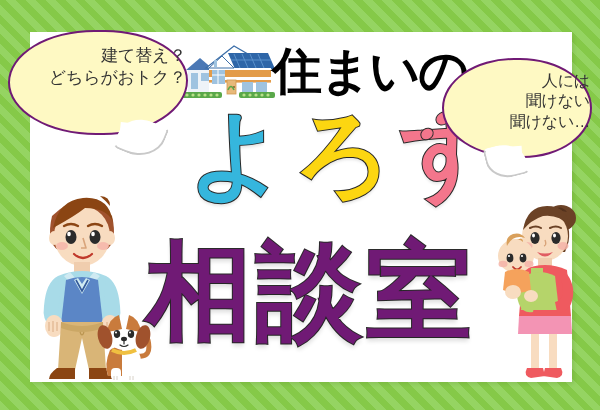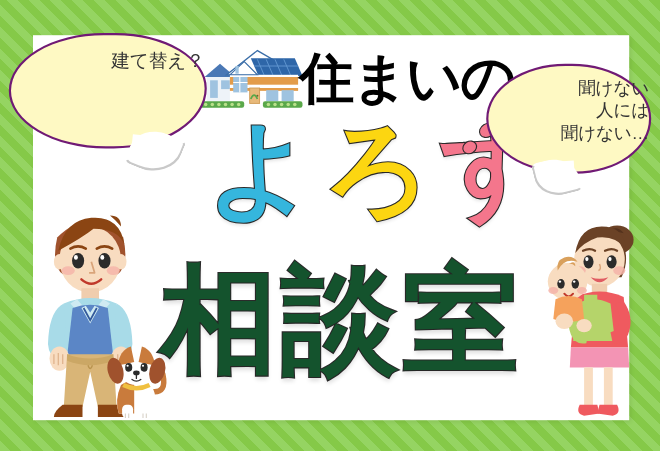--- a/index.html
+++ b/index.html
@@ -113,21 +113,21 @@
   .ch-ro{color:#fcd611;}
   .ch-su{color:#f4768c;}
 
   
   .soudan{
     position:absolute;left:146px;top:238px;
     font-size:106px;line-height:1;
     font-weight:bold;
     letter-spacing:4px;
     white-space:nowrap;
-    color:#14532d;
+    color:#701a75;
     -webkit-text-stroke:2px #2b2b2b;
     paint-order:stroke fill;
     text-shadow:0 4px 4px rgba(0,0,0,.13);
   }
 
   
   .sparkle{position:absolute;background:#f4768c;border:1.5px solid #2b2b2b;border-radius:50%;}
   .sp1{left:435px;top:112px;width:14px;height:11px;transform:rotate(-32deg);}
   .sp2{left:420px;top:128px;width:12px;height:10px;transform:rotate(-32deg);}
 
@@ -205,27 +205,28 @@
 
   <div class="yorosu"><span class="ch-yo">よ</span><span class="ch-ro">ろ</span><span class="ch-su">す</span></div>
 
   <div class="sparkle sp1"></div>
   <div class="sparkle sp2"></div>
 
   <div class="soudan">相談室</div>
 
   <div class="bubble bubble-left">
     <span class="bubble-line">建て替え？</span>
+    <span class="bubble-line">どちらがおトク？</span>
     <div class="tail"></div>
     <div class="tail-mask"></div>
   </div>
 
   <div class="bubble bubble-right">
+    <span class="bubble-line">人には</span>
     <span class="bubble-line">聞けない</span>
-    <span class="bubble-line">人には</span>
     <span class="bubble-line">聞けない…</span>
     <div class="tail"></div>
     <div class="tail-mask"></div>
   </div>
 
   <svg class="man" viewBox="0 0 120 205">
 
     <path d="M30 36 q30 -30 60 0 q6 26 -6 34 l-48 0 q-12 -8 -6 -34z" fill="#a0522d"></path>
 
     <ellipse cx="60" cy="56" rx="28" ry="30" fill="#f8dcc0"></ellipse>

